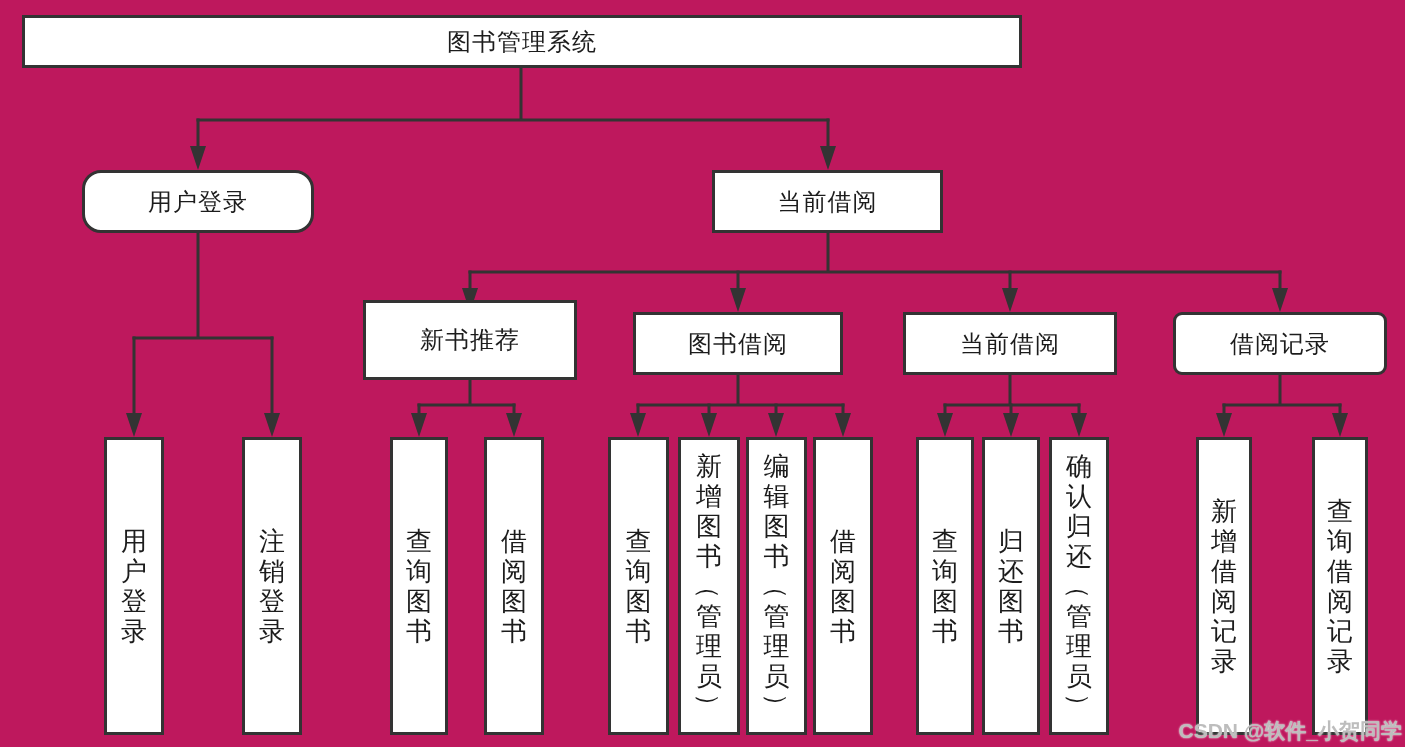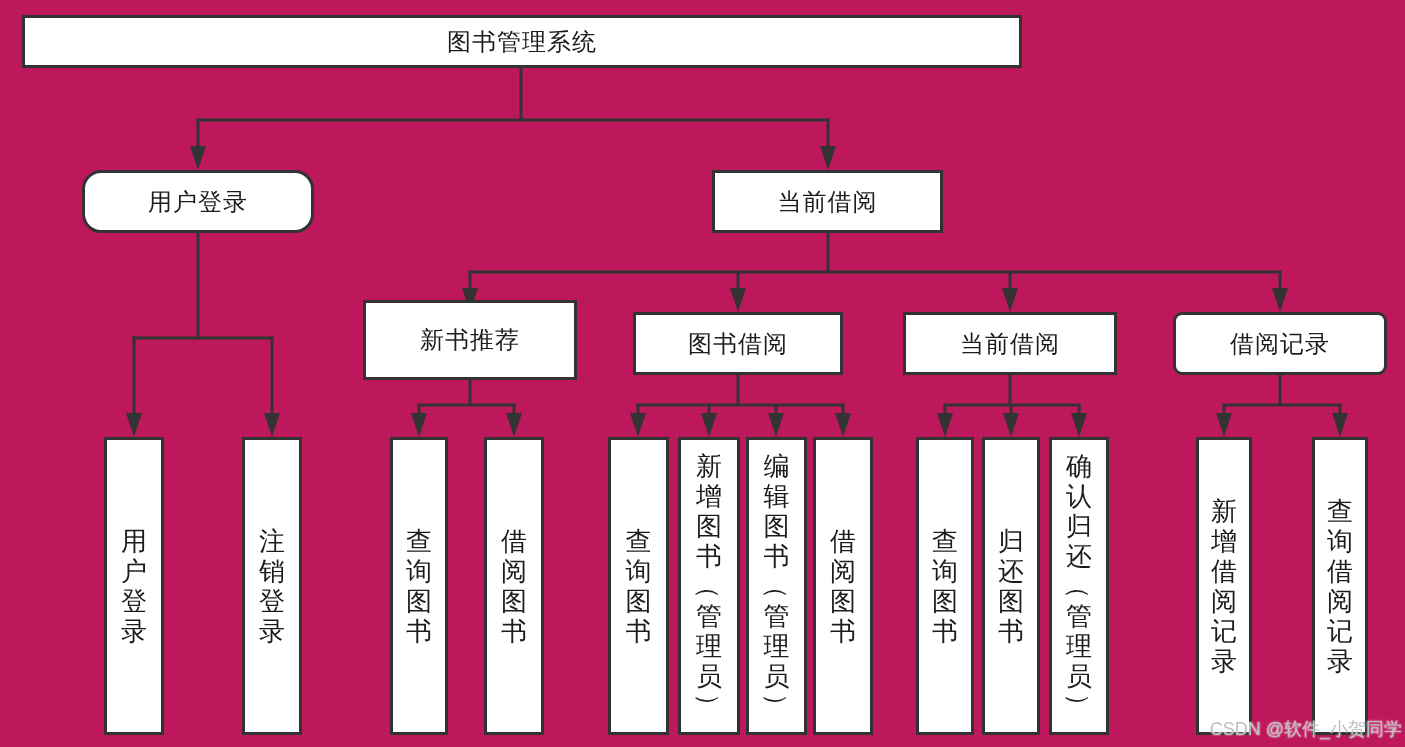--- a/index.html
+++ b/index.html
@@ -54,24 +54,25 @@
     stroke-width: 3;
   }
   #connectors polygon {
     fill: #333333;
     stroke: none;
   }
   .watermark {
     position: absolute;
     top: 717px;
     right: 3px;
-    font-size: 18px;
+    font-size: 21px;
     color: #bdbdbd;
     white-space: nowrap;
     text-shadow: 0 0 2px #ffffff;
+    font-weight: bold;
   }
 </style>
 </head>
 <body>
 
 <div id="stage">
 
   <svg id="connectors" width="1405" height="747" viewBox="0 0 1405 747">
 
     <g>

